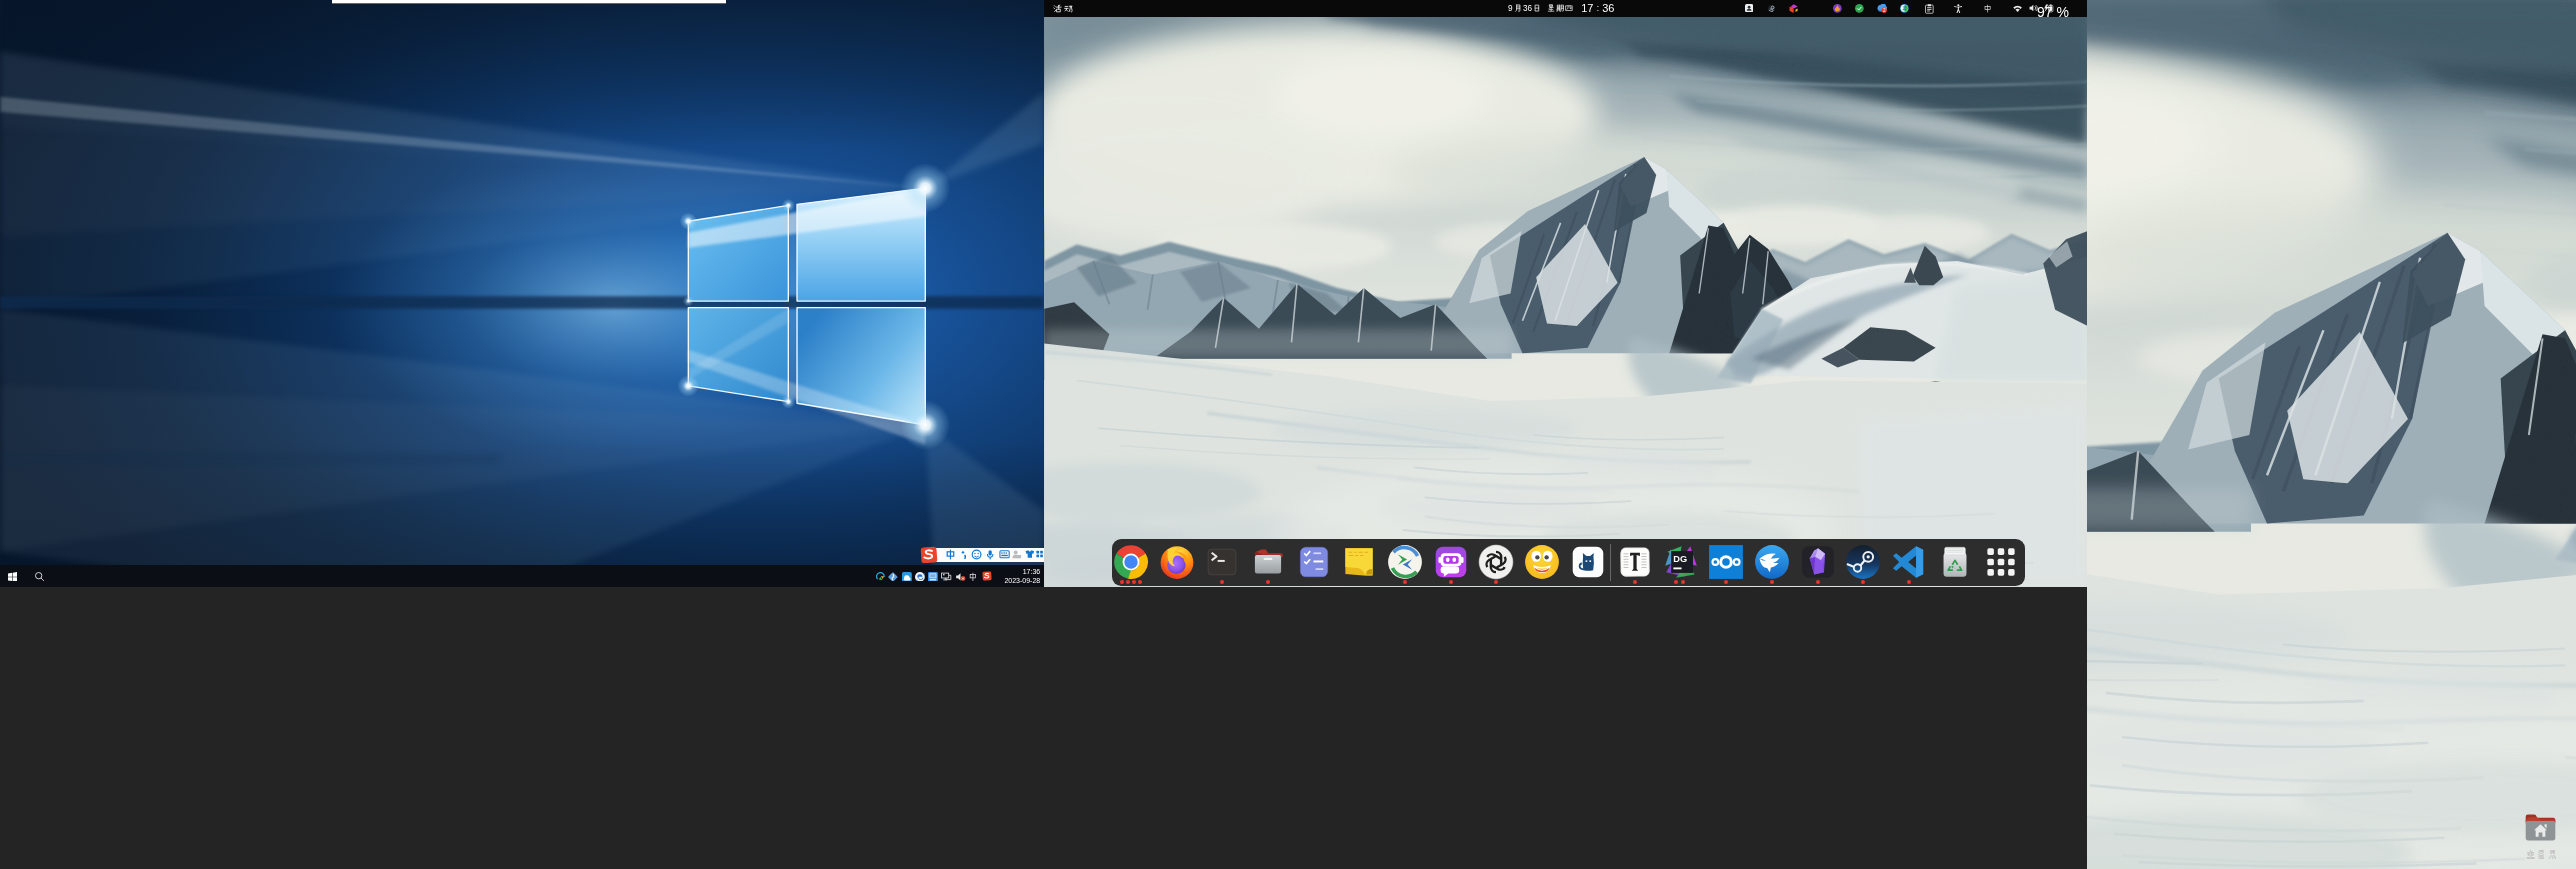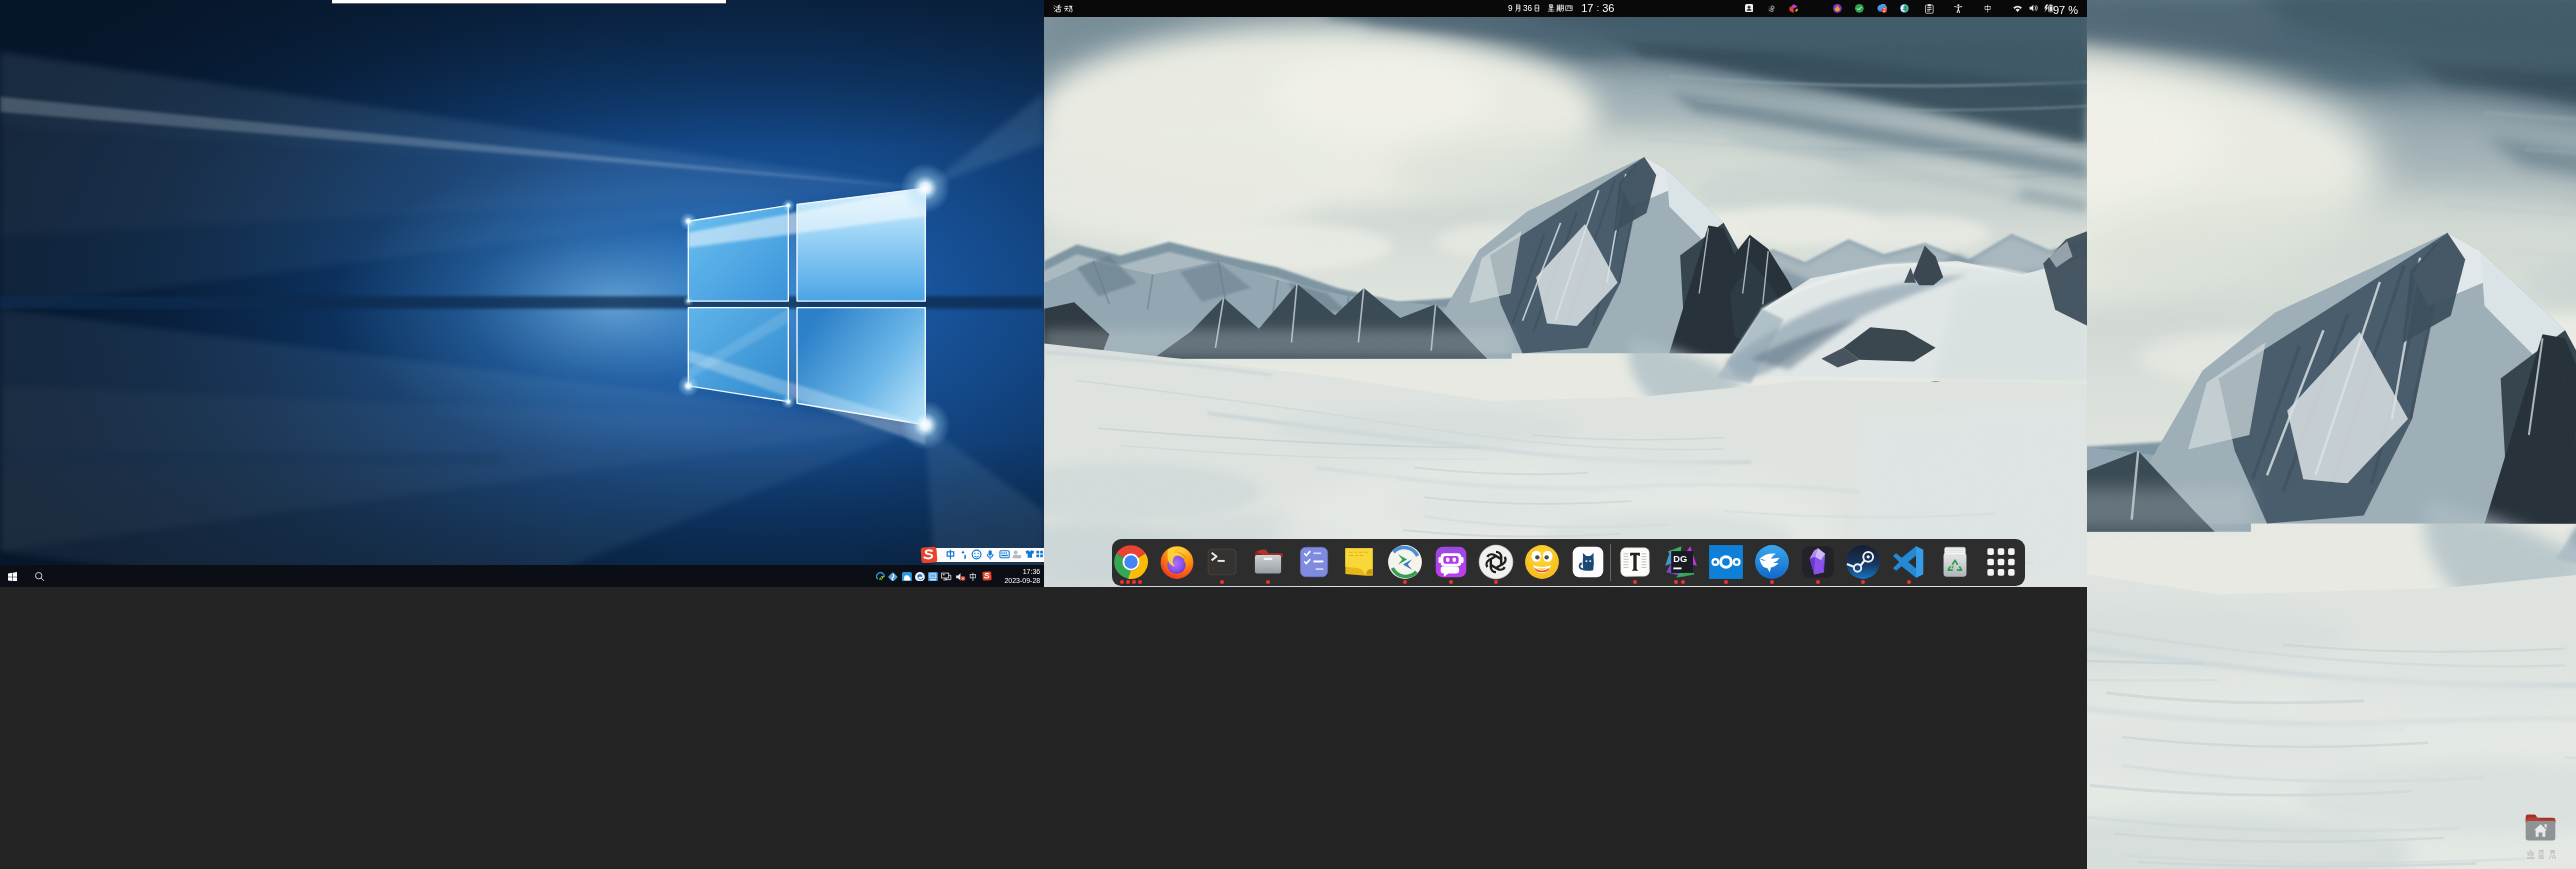--- a/index.html
+++ b/index.html
@@ -323,21 +323,21 @@
 <svg width="8.7" height="8.2" viewBox="0 0 16 15" style="right:50px;top:4.3px" fill="#e8e8e8">
           <polygon points="1,5 4,5 8,1.5 8,13.5 4,10 1,10"></polygon>
           <path d="M10.5 4 a4.5 4.5 0 0 1 0 7 M12.5 2 a7 7 0 0 1 0 11" stroke="#e8e8e8" stroke-width="1.5" fill="none"></path>
         </svg>
 <svg width="12" height="8.7" viewBox="0 0 22 16" style="right:34px;top:4.3px">
           <path d="M7.5 1 L4 8.5 l3 0 l-2.5 6.5 l7-8.5 l-3.2 0 l3.2-5.5 z" fill="#e8e8e8"></path>
           <rect x="12" y="2.5" width="8" height="12" rx="2" fill="none" stroke="#e8e8e8" stroke-width="1.4"></rect>
           <rect x="14" y="1" width="4" height="2" rx="0.8" fill="#e8e8e8"></rect>
           <rect x="13.6" y="4.2" width="4.8" height="8.6" fill="#e8e8e8"></rect>
         </svg>
-<span style="position:absolute;right:10px;top:3.8px;font-size:11px;color:#fff;white-space:nowrap">97 %</span>
+<span style="position:absolute;right:19px;top:3.8px;font-size:14px;color:#fff;white-space:nowrap">97 %</span>
 </div>
 </div>
 <div id="dock"></div>
 <div id="dsep"></div>
 
 <svg class="dkic" style="left:69px" viewBox="0 0 66 66">
 <path d="M6.2,17.5 A31,31 0 0 1 59.8,17.5 L46,25.5 A15.5,15.5 0 0 0 20,25.5 Z" fill="#ea4335"></path>
 <path d="M6.2,17.5 A31,31 0 0 0 27.5,63.5 L40,40 A15.5,15.5 0 0 1 20,25.5 Z" fill="#34a853"></path>
 <path d="M59.8,17.5 A31,31 0 0 1 27.5,63.5 L33,48.5 A15.5,15.5 0 0 0 46,25.5 Z" fill="#fbbc05"></path>
 <circle cx="33" cy="33" r="15.5" fill="#fff"></circle>

